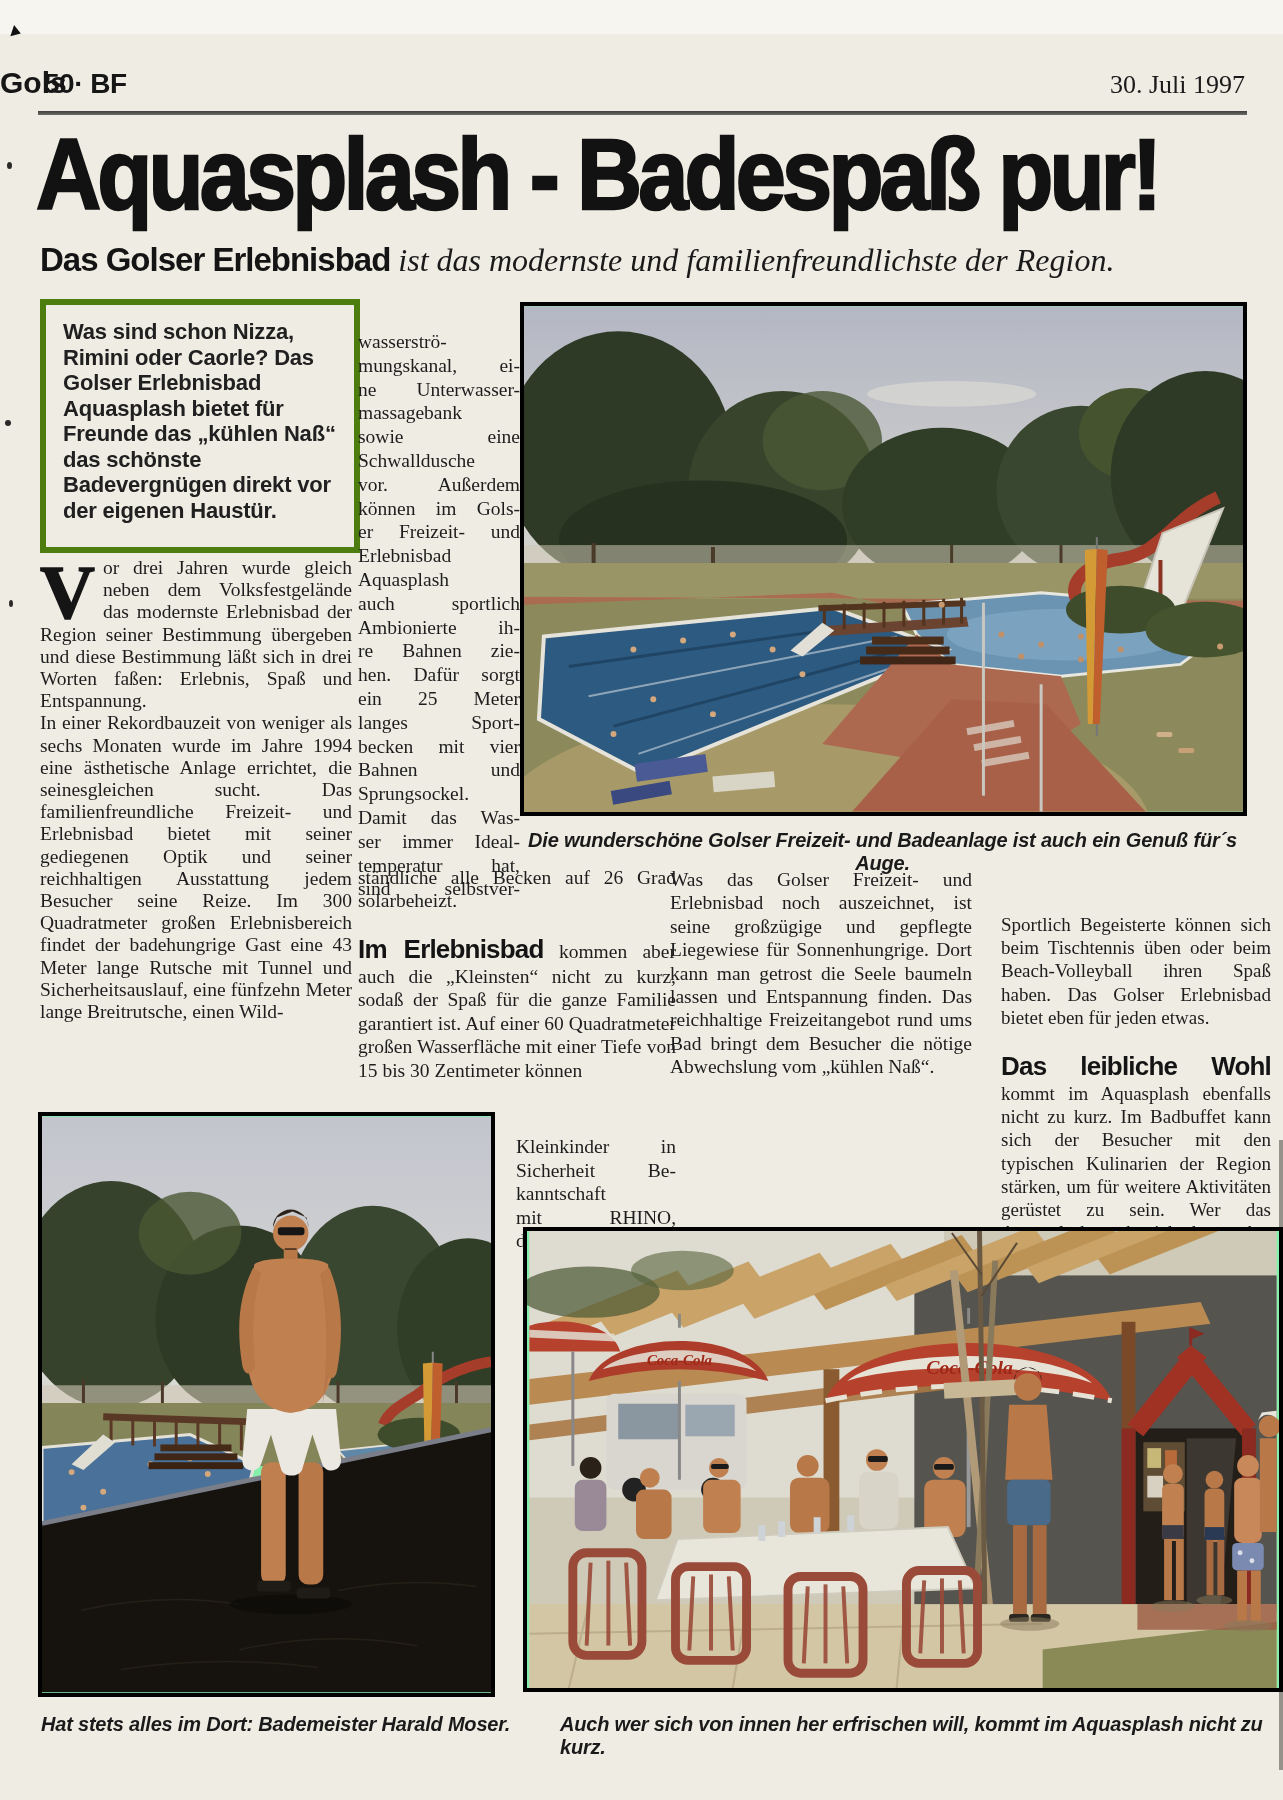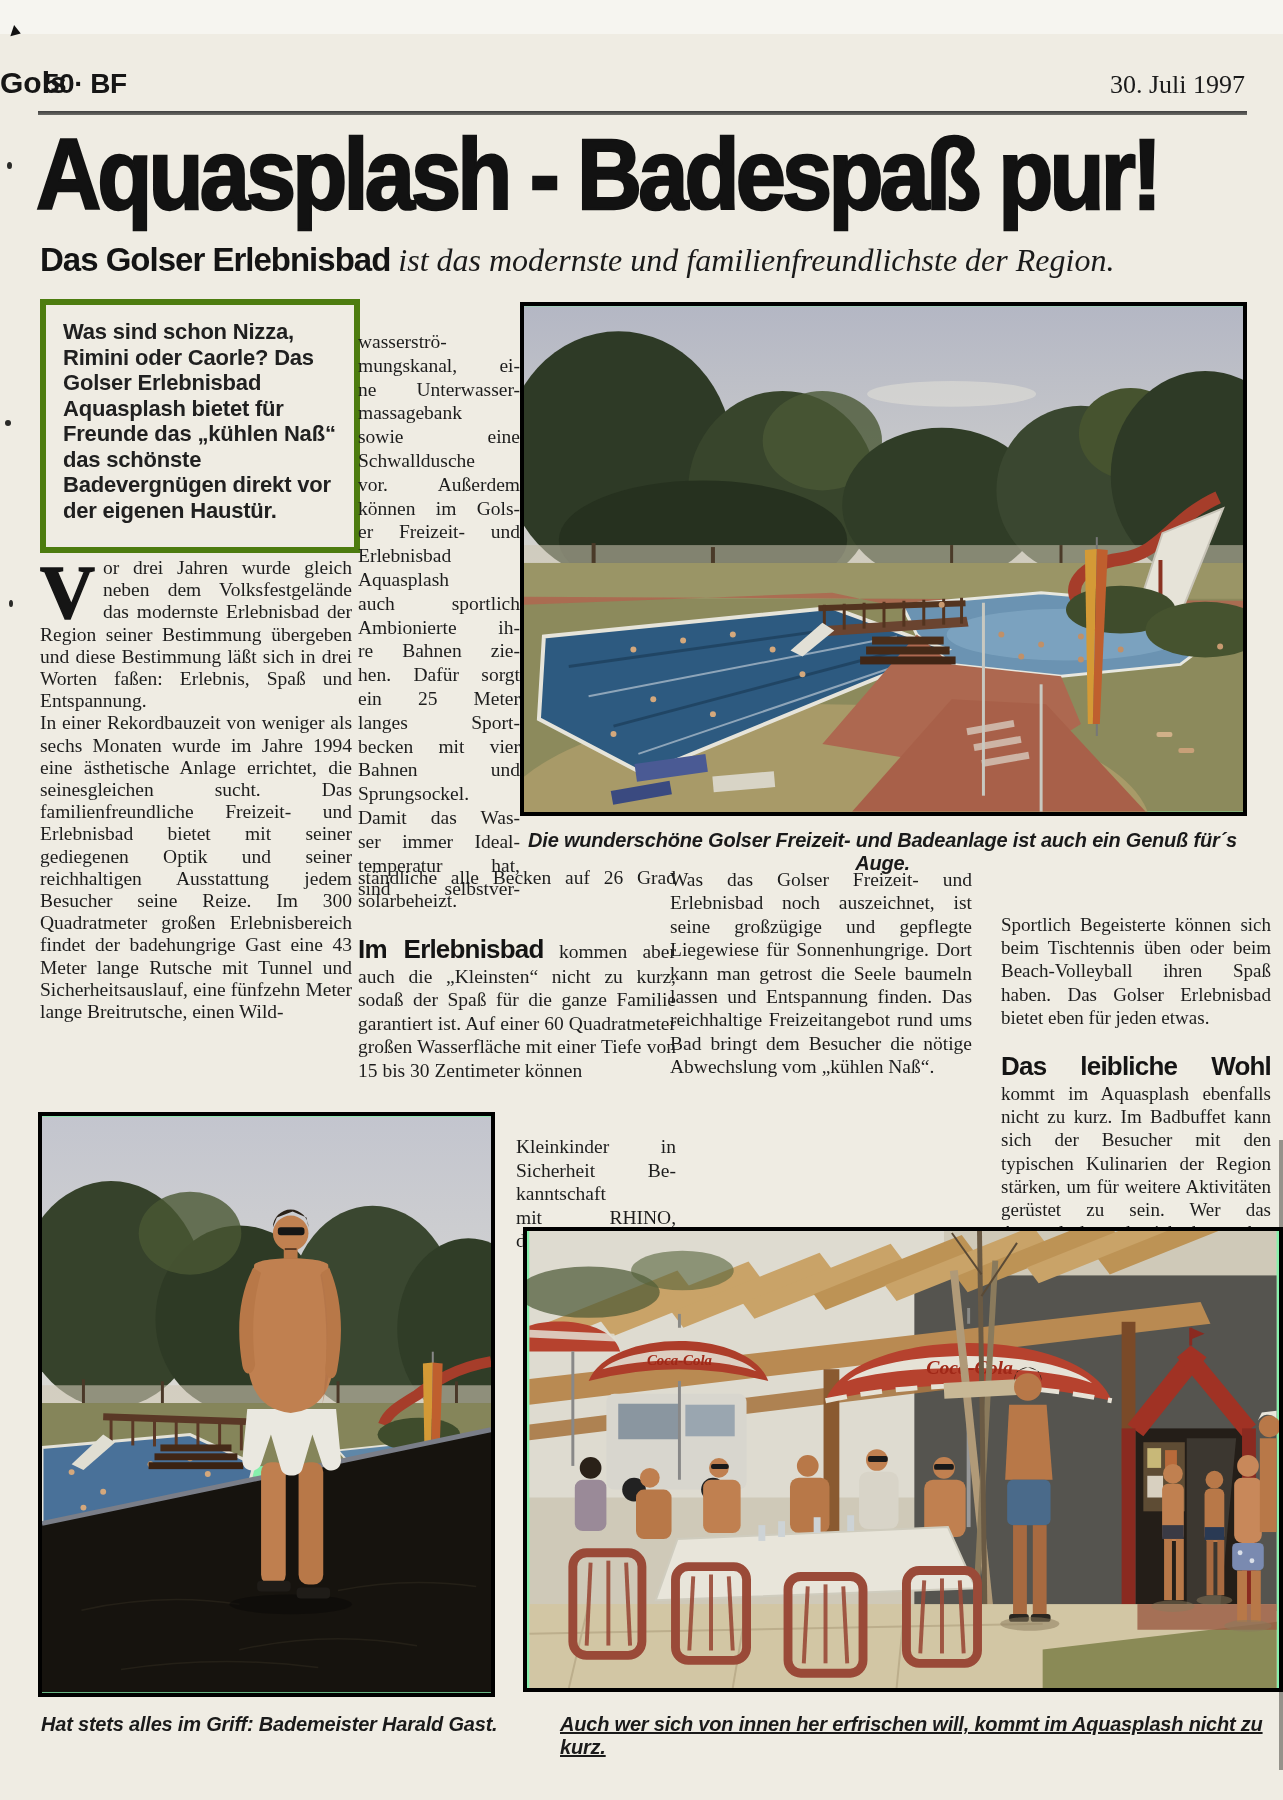--- a/index.html
+++ b/index.html
@@ -337,21 +337,21 @@
     <path d="M214,153 C199,182 197,216 203,252 C205,263 214,263 216,251 C212,216 214,186 222,158 Z" fill="#b87848"></path>
     <path d="M291,153 C304,182 306,220 299,257 C297,268 288,268 287,255 C291,220 289,186 283,158 Z" fill="#b87848"></path>
     <rect x="245" y="132" width="14" height="12" fill="#b87848"></rect>
     <circle cx="252" cy="118" r="18" fill="#c08050"></circle>
     <path d="M234,112 A18 18 0 0 1 270,112 L268,102 254,96 238,102 Z" fill="#2a2118"></path>
     <rect x="239" y="112" width="27" height="8" rx="3" fill="#161616"></rect>
     <path d="M246,134 l12,0" stroke="#5a3a24" stroke-width="2"></path>
   </g>
 </svg>
 </div>
-<div class="abs caption" style="left:41px;top:1705px;width:500px;">Hat stets alles im Griff: Bademeister Harald Gast.</div>
+<div class="abs caption" style="left:41px;top:1705px;width:500px;">Hat stets alles im Dort: Bademeister Harald Moser.</div>
 
 <div class="abs photo" style="left:523px;top:1227px;width:752px;height:457px;">
 <svg width="752" height="457" viewBox="0 0 757 463">
   <rect x="0" y="0" width="757" height="463" fill="#cfc9b8"></rect>
   <rect x="0" y="0" width="420" height="270" fill="#dedbd0"></rect>
   <rect x="390" y="45" width="367" height="340" fill="#55544f"></rect>
   <g>
     <g fill="#c9a368">
       <polygon points="0,100 150,40 162,56 12,116"></polygon>
       <polygon points="72,91 222,31 234,47 84,107"></polygon>
@@ -508,13 +508,13 @@
     <rect x="740" y="210" width="17" height="95" fill="#b87848"></rect>
   </g>
   <g fill="#8a7a5c" opacity=".5">
     <ellipse cx="652" cy="380" rx="22" ry="6"></ellipse>
         <ellipse cx="694" cy="374" rx="18" ry="5"></ellipse>
     <ellipse cx="728" cy="400" rx="24" ry="6"></ellipse>
         <ellipse cx="507" cy="398" rx="30" ry="7"></ellipse>
   </g>
 </svg>
 </div>
-<div class="abs caption" style="left:560px;top:1705px;width:720px;text-decoration:underline;">Auch wer sich von innen her erfrischen will, kommt im Aquasplash nicht zu kurz.</div>
+<div class="abs caption" style="left:560px;top:1705px;width:720px;">Auch wer sich von innen her erfrischen will, kommt im Aquasplash nicht zu kurz.</div>
 
 </body></html>

